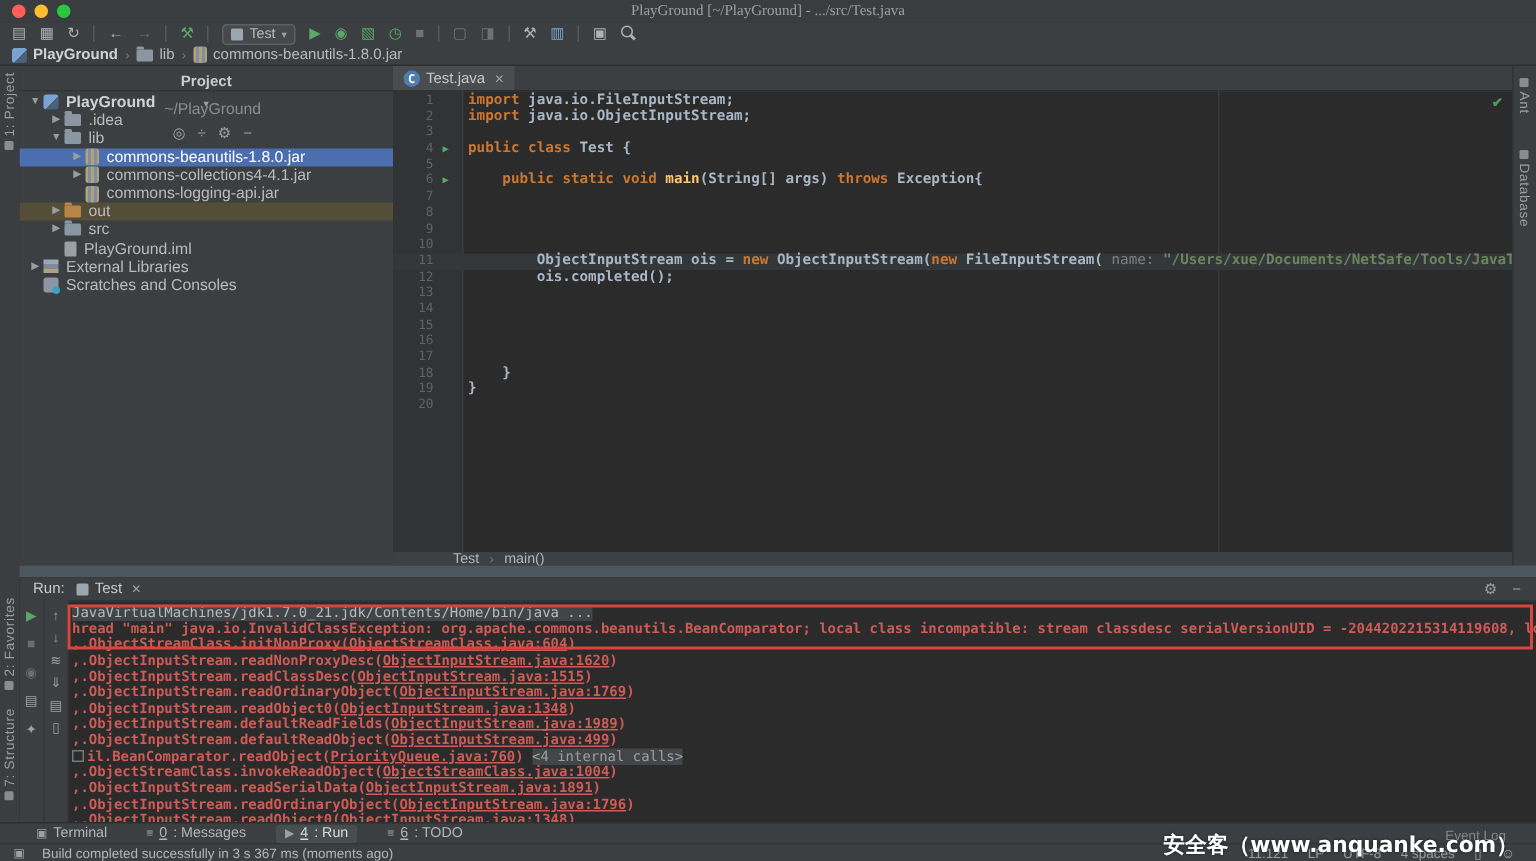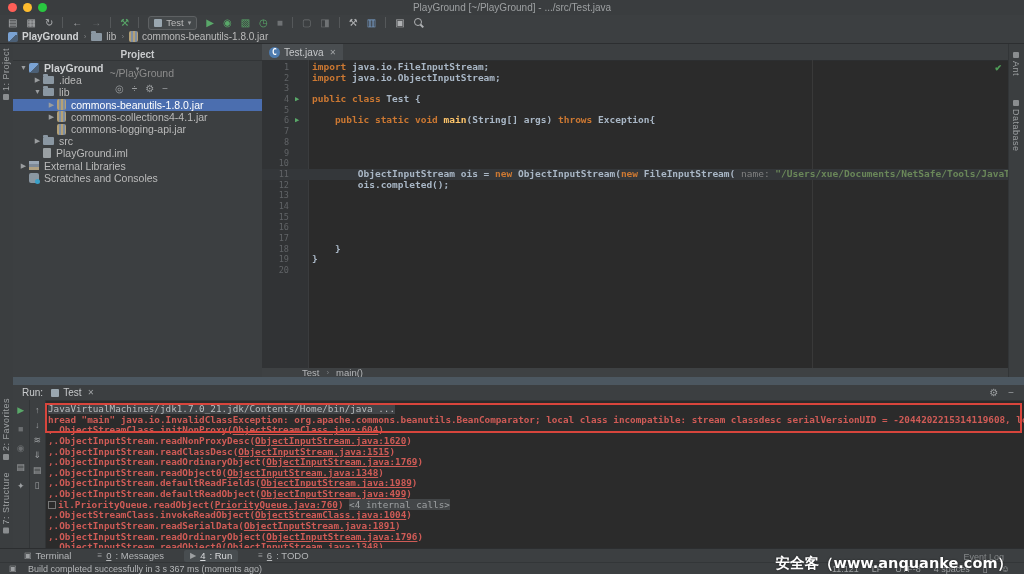--- a/index.html
+++ b/index.html
@@ -1,19 +1,19 @@
 <!DOCTYPE html>
 <html><head>
 <meta charset="utf-8">
 <style>
   html,body{margin:0;padding:0;background:#1e1e1e;}
   .app{position:relative;width:1024px;height:574px;background:#2b2b2b;overflow:hidden;
        font-family:"Liberation Sans",sans-serif;color:#bbbbbb;-webkit-font-smoothing:antialiased;}
   
-  .titlebar{position:absolute;left:0;top:0;width:1024px;height:15px;background:#3a3d3f;border-bottom:1px solid #2f3234;}
+  .titlebar{position:absolute;left:0;top:0;width:1024px;height:15px;background:#3a3d3f;border-bottom:1px solid #2f3234;font-family:Liberation Serif, serif;}
   .traffic{position:absolute;left:8px;top:3px;display:flex;gap:6px;}
   .tl{width:9px;height:9px;border-radius:50%;display:inline-block;}
   .tl.red{background:#ff5f57}.tl.yel{background:#febc2e}.tl.grn{background:#29c740}
   .wtitle{position:absolute;left:0;right:0;top:0;height:15px;line-height:15px;text-align:center;
           font-size:10px;color:#9da0a2;}
   
   .toolbar{position:absolute;left:0;top:15px;width:1024px;height:15px;background:#3c3f41;
            display:flex;align-items:center;padding-left:8px;box-sizing:border-box;gap:9px;}
   .tbi{font-size:10px;line-height:15px;cursor:default;}
   .tsep{width:1px;height:11px;background:#55585a;}
@@ -240,20 +240,25 @@
         <div class="trow" style="padding-left: 33px;">
           <span class="tarrow">▶</span>
           <span class="ti ti-jar"></span>
           <span class="tlabel">commons-collections4-4.1.jar</span>
         </div>
         <div class="trow" style="padding-left: 33px;">
           <span class="tarrow"></span>
           <span class="ti ti-jar"></span>
           <span class="tlabel">commons-logging-api.jar</span>
         </div>
+        <div class="trow olive" style="padding-left: 19px;">
+          <span class="tarrow">▶</span>
+          <span class="ti ti-folder-out"></span>
+          <span class="tlabel">out</span>
+        </div>
         <div class="trow" style="padding-left: 19px;">
           <span class="tarrow">▶</span>
           <span class="ti ti-folder"></span>
           <span class="tlabel">src</span>
         </div>
         <div class="trow" style="padding-left: 19px;">
           <span class="tarrow"></span>
           <span class="ti ti-iml"></span>
           <span class="tlabel">PlayGround.iml</span>
         </div>
@@ -345,21 +350,21 @@
     <div class="console" id="console">
         <div class="conline"><span class="cmdbg">JavaVirtualMachines/jdk1.7.0_21.jdk/Contents/Home/bin/java ...</span></div>
         <div class="conline">hread "main" java.io.InvalidClassException: org.apache.commons.beanutils.BeanComparator; local class incompatible: stream classdesc serialVersionUID = -2044202215314119608, local class serialVersionUID = -3490850999041592962</div>
         <div class="conline"><span>,.ObjectStreamClass.initNonProxy(</span><span class="conlink">ObjectStreamClass.java:604</span><span>)</span></div>
         <div class="conline"><span>,.ObjectInputStream.readNonProxyDesc(</span><span class="conlink">ObjectInputStream.java:1620</span><span>)</span></div>
         <div class="conline"><span>,.ObjectInputStream.readClassDesc(</span><span class="conlink">ObjectInputStream.java:1515</span><span>)</span></div>
         <div class="conline"><span>,.ObjectInputStream.readOrdinaryObject(</span><span class="conlink">ObjectInputStream.java:1769</span><span>)</span></div>
         <div class="conline"><span>,.ObjectInputStream.readObject0(</span><span class="conlink">ObjectInputStream.java:1348</span><span>)</span></div>
         <div class="conline"><span>,.ObjectInputStream.defaultReadFields(</span><span class="conlink">ObjectInputStream.java:1989</span><span>)</span></div>
         <div class="conline"><span>,.ObjectInputStream.defaultReadObject(</span><span class="conlink">ObjectInputStream.java:499</span><span>)</span></div>
-        <div class="conline"><span class="foldbox"></span><span>il.PriorityQueue.readObject(</span><span class="conlink">PriorityQueue.java:760</span><span>)</span><span> </span><span class="connote">&lt;4 internal calls&gt;</span></div>
+        <div class="conline"><span class="foldbox"></span><span>il.BeanComparator.readObject(</span><span class="conlink">PriorityQueue.java:760</span><span>)</span><span> </span><span class="connote">&lt;4 internal calls&gt;</span></div>
         <div class="conline"><span>,.ObjectStreamClass.invokeReadObject(</span><span class="conlink">ObjectStreamClass.java:1004</span><span>)</span></div>
         <div class="conline"><span>,.ObjectInputStream.readSerialData(</span><span class="conlink">ObjectInputStream.java:1891</span><span>)</span></div>
         <div class="conline"><span>,.ObjectInputStream.readOrdinaryObject(</span><span class="conlink">ObjectInputStream.java:1796</span><span>)</span></div>
         <div class="conline"><span>,.ObjectInputStream.readObject0(</span><span class="conlink">ObjectInputStream.java:1348</span><span>)</span></div>
       </div>
   </div>
 
   <div class="redbox"></div>
 
   <div class="bottombar" id="bottombar">

